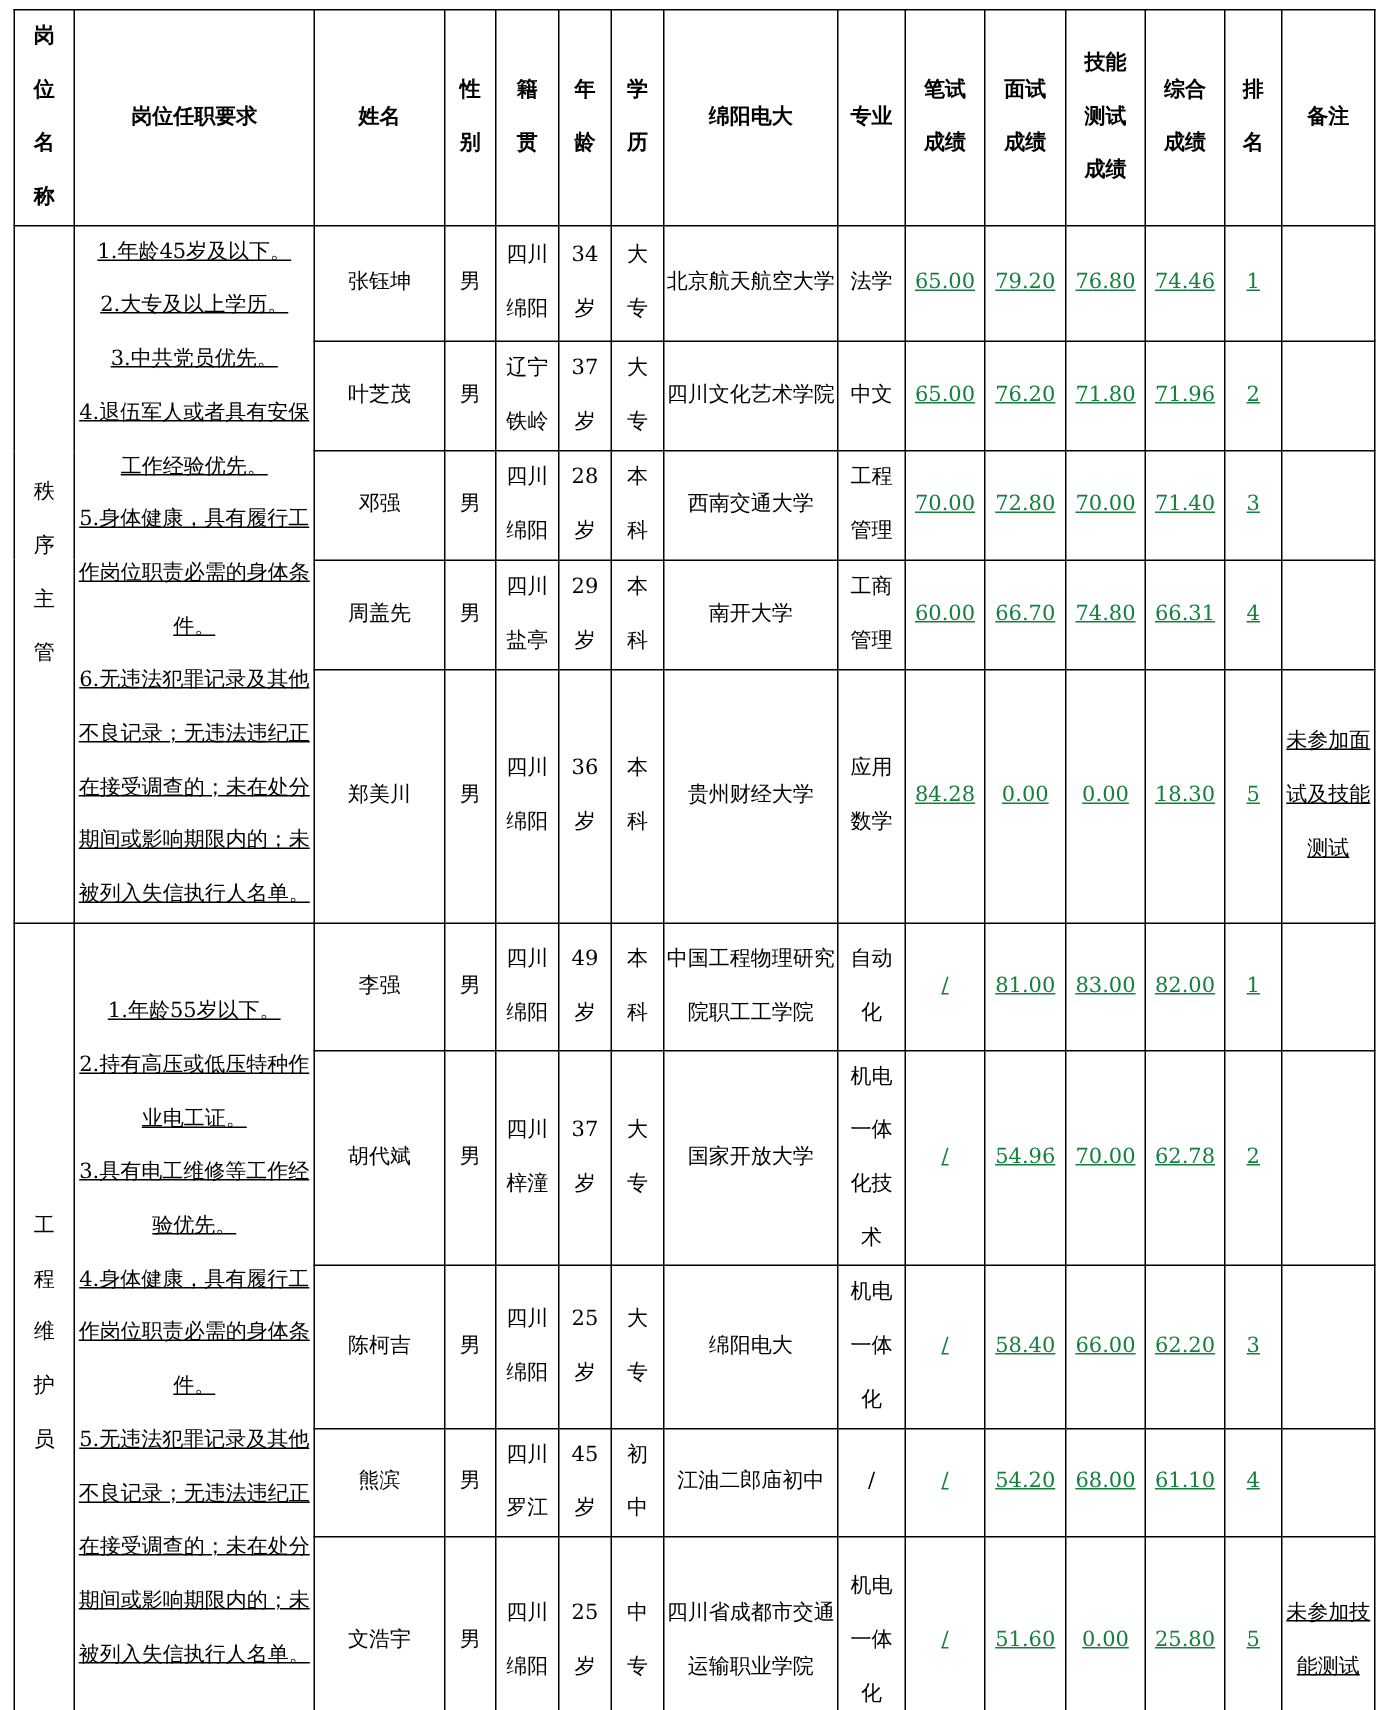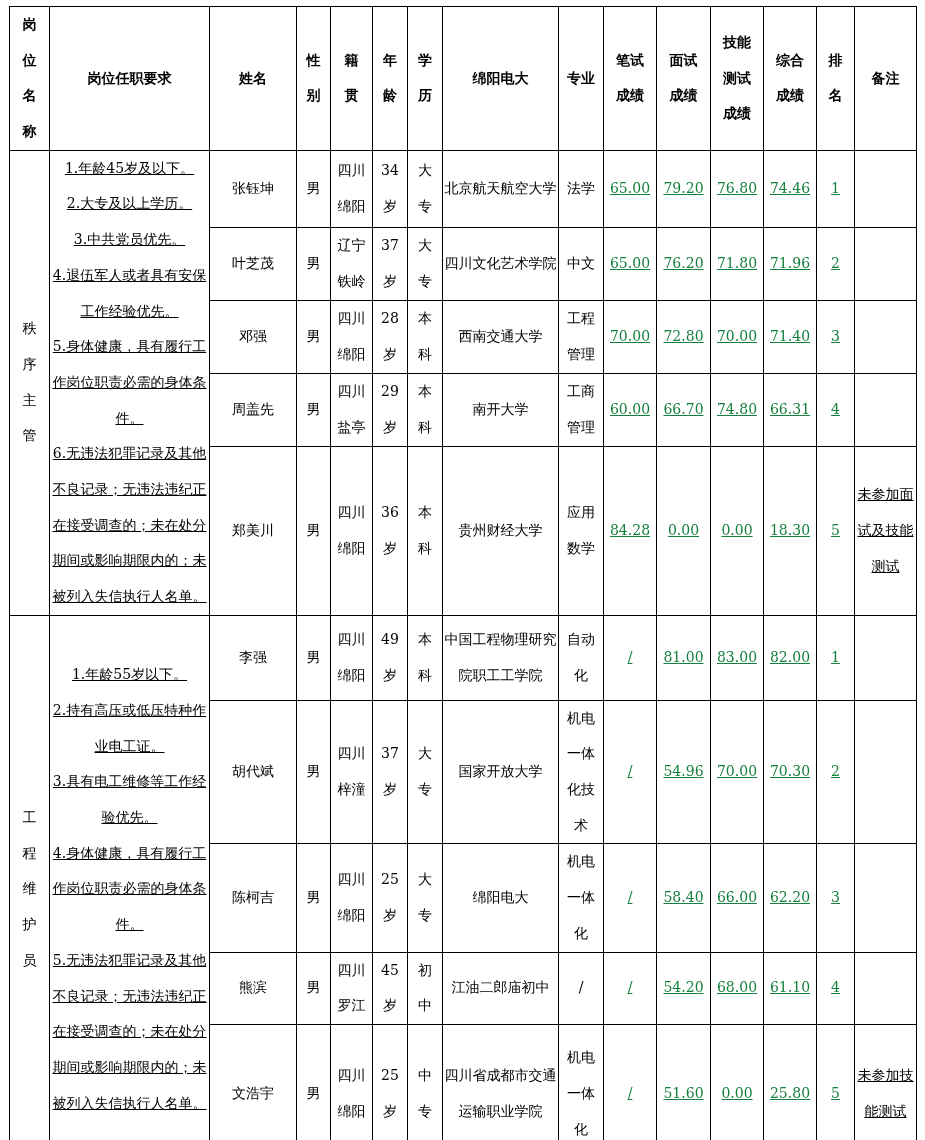--- a/index.html
+++ b/index.html
@@ -259,21 +259,21 @@
           <td>大
 专</td>
           <td>国家开放大学</td>
           <td>机电
 一体
 化技
 术</td>
           <td class="num">/</td>
           <td class="num">54.96</td>
           <td class="num">70.00</td>
-          <td class="num">70.30</td>
+          <td class="num">62.78</td>
           <td class="num">2</td>
           <td class="remark-cell"></td>
         </tr>
         <tr style="height: 99px;">
           <td>陈柯吉</td>
           <td>男</td>
           <td>四川
 绵阳</td>
           <td>25
 岁</td>

